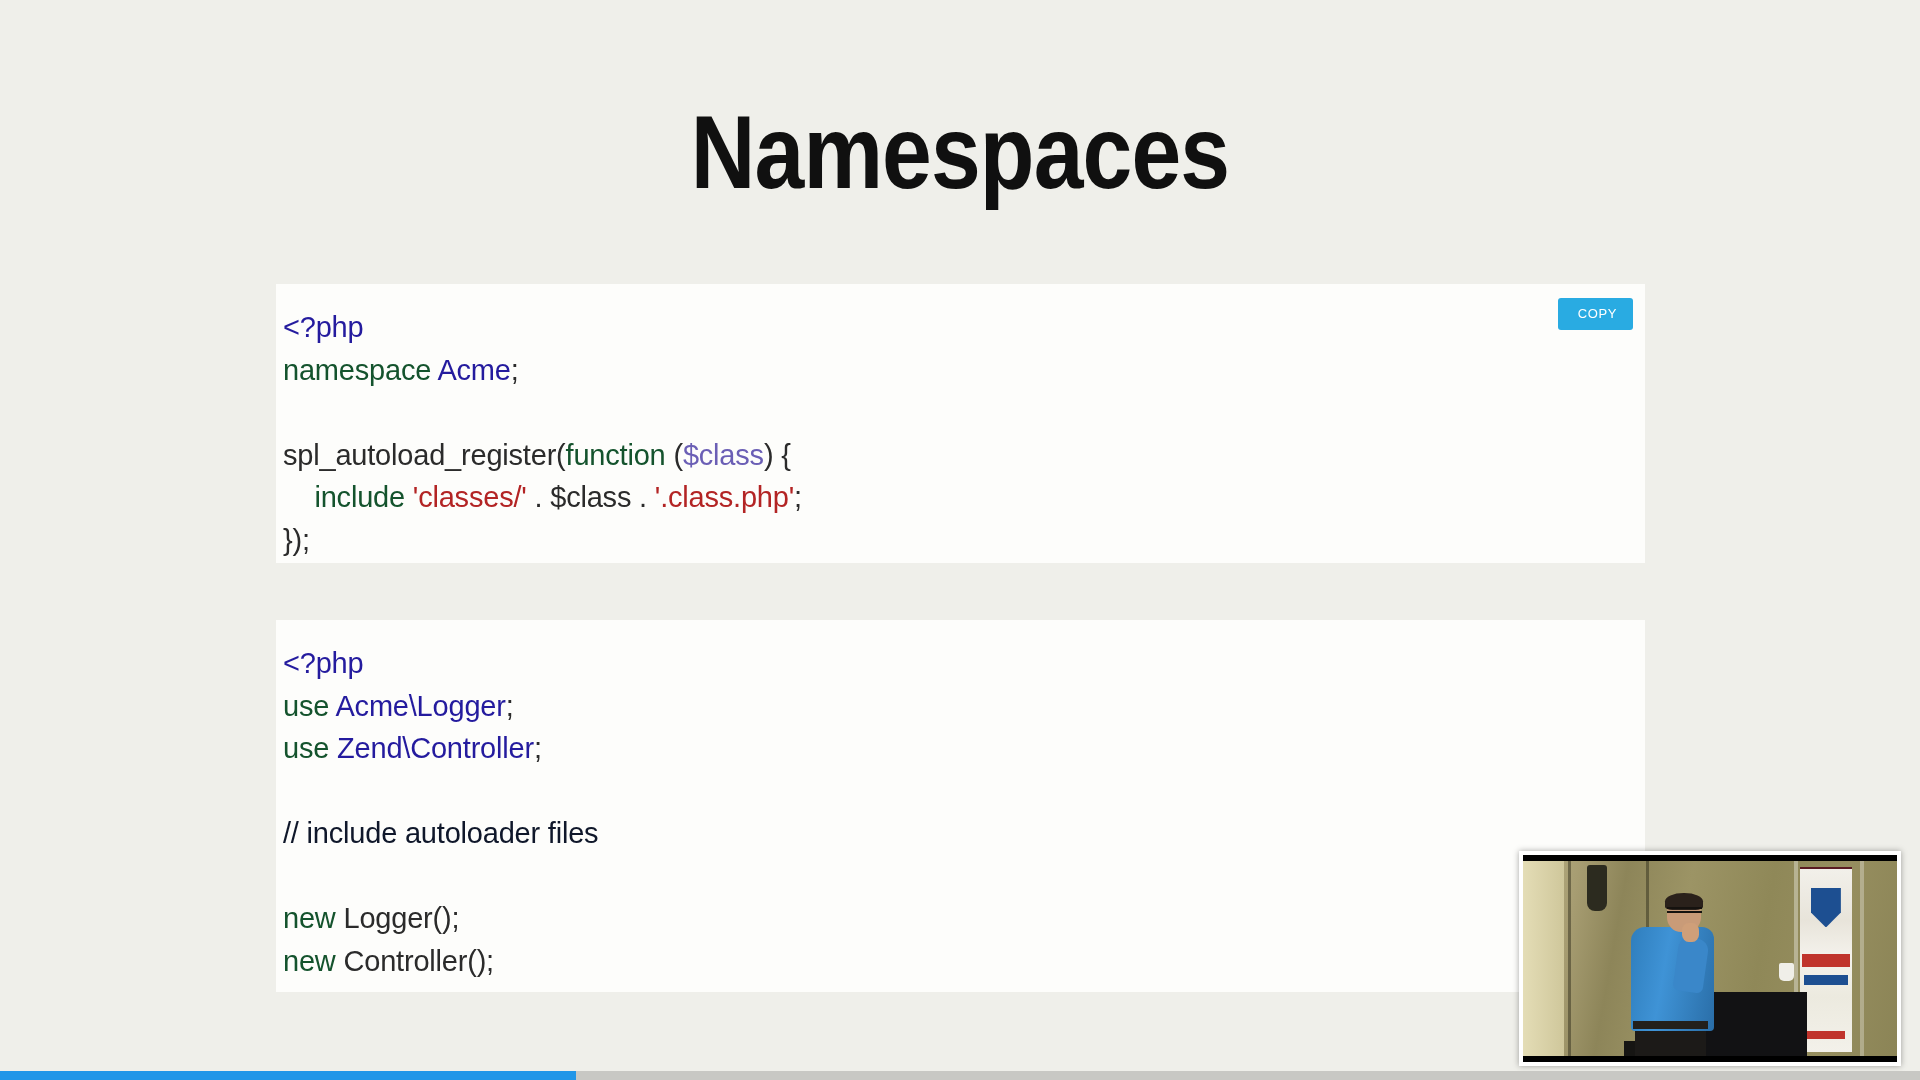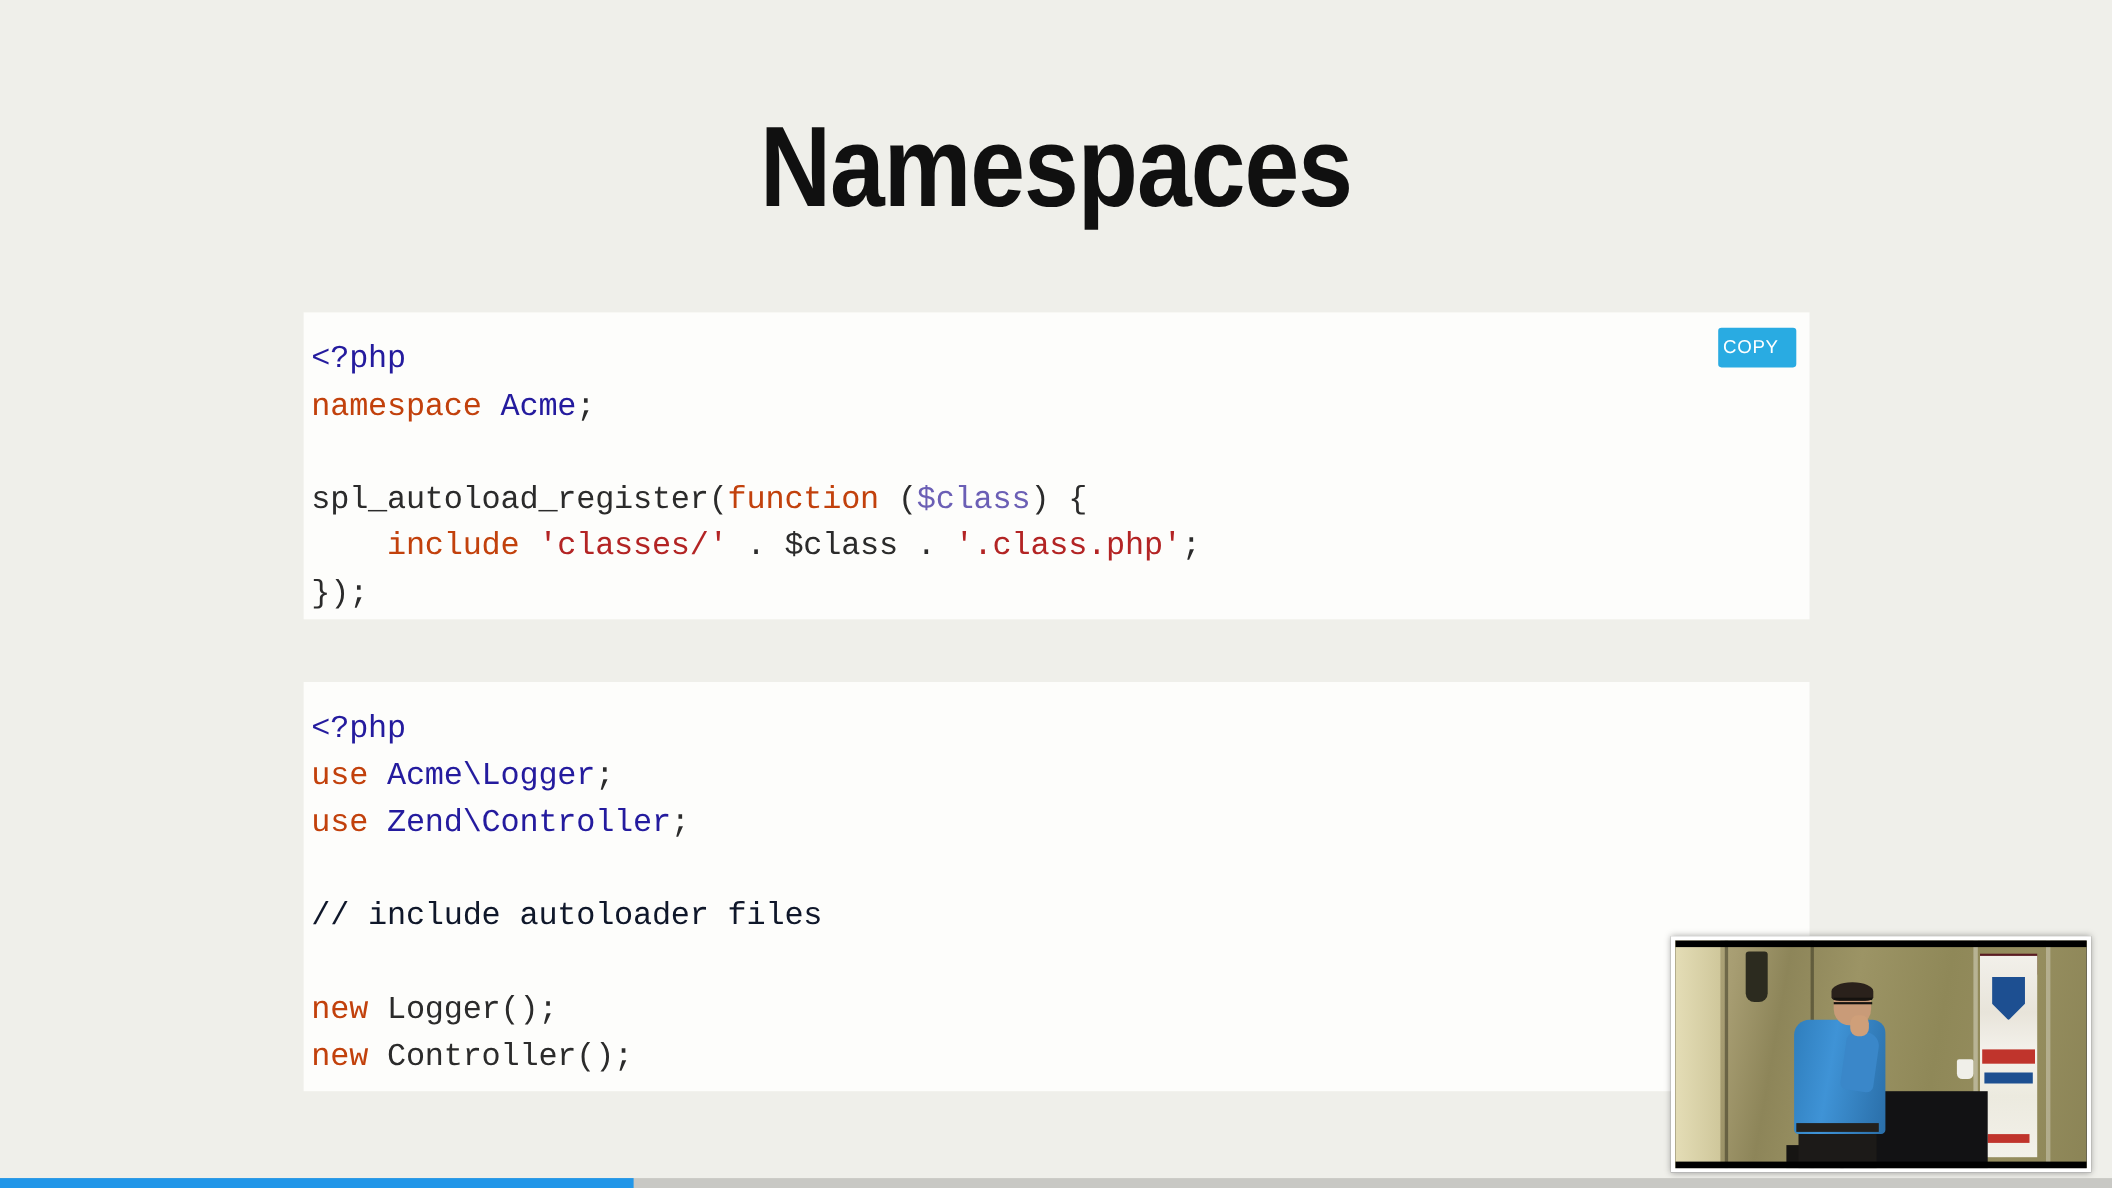--- a/index.html
+++ b/index.html
@@ -59,57 +59,57 @@
   }
 
   #code-block-1 {
     left: 276px;
     top: 620px;
     width: 1369px;
     height: 372px;
   }
 
   .code-pre {
-    font-family: Liberation Mono, monospace;
+    font-family: Liberation Sans, sans-serif;
     font-size: 29px;
     line-height: 42.5px;
     white-space: pre;
     color: #2b2b2b;
     padding-left: 7px;
     letter-spacing: -0.2px;
   }
 
   .code-line {
     height: 42.5px;
     white-space: pre;
     padding-left: 0;
   }
 
   
   .tok-php      { color: #241b9e; }   
-  .tok-kw       { color: #c2410c; }   
+  .tok-kw       { color: #14532d; }   
   .tok-cls      { color: #241b9e; }   
   .tok-str      { color: #b32424; }   
   .tok-var      { color: #6b5fb5; }   
   .tok-cmt      { color: #0f172a; }   
   .tok-plain    { color: #2b2b2b; }
 
   
   .copy-button {
     position: absolute;
     right: 12px;
     top: 14px;
     background: #29abe2;
     color: #ffffff;
     border: none;
     border-radius: 3px;
     font-family: "Liberation Sans", sans-serif;
-    font-size: 17px;
+    font-size: 13px;
     letter-spacing: 0.6px;
-    padding: 9px 16px 10px 4px;
+    padding: 9px 16px 10px 20px;
     cursor: pointer;
     line-height: 1;
   }
 
   
   .pip-video {
     position: absolute;
     left: 1519px;
     top: 851px;
     width: 382px;

